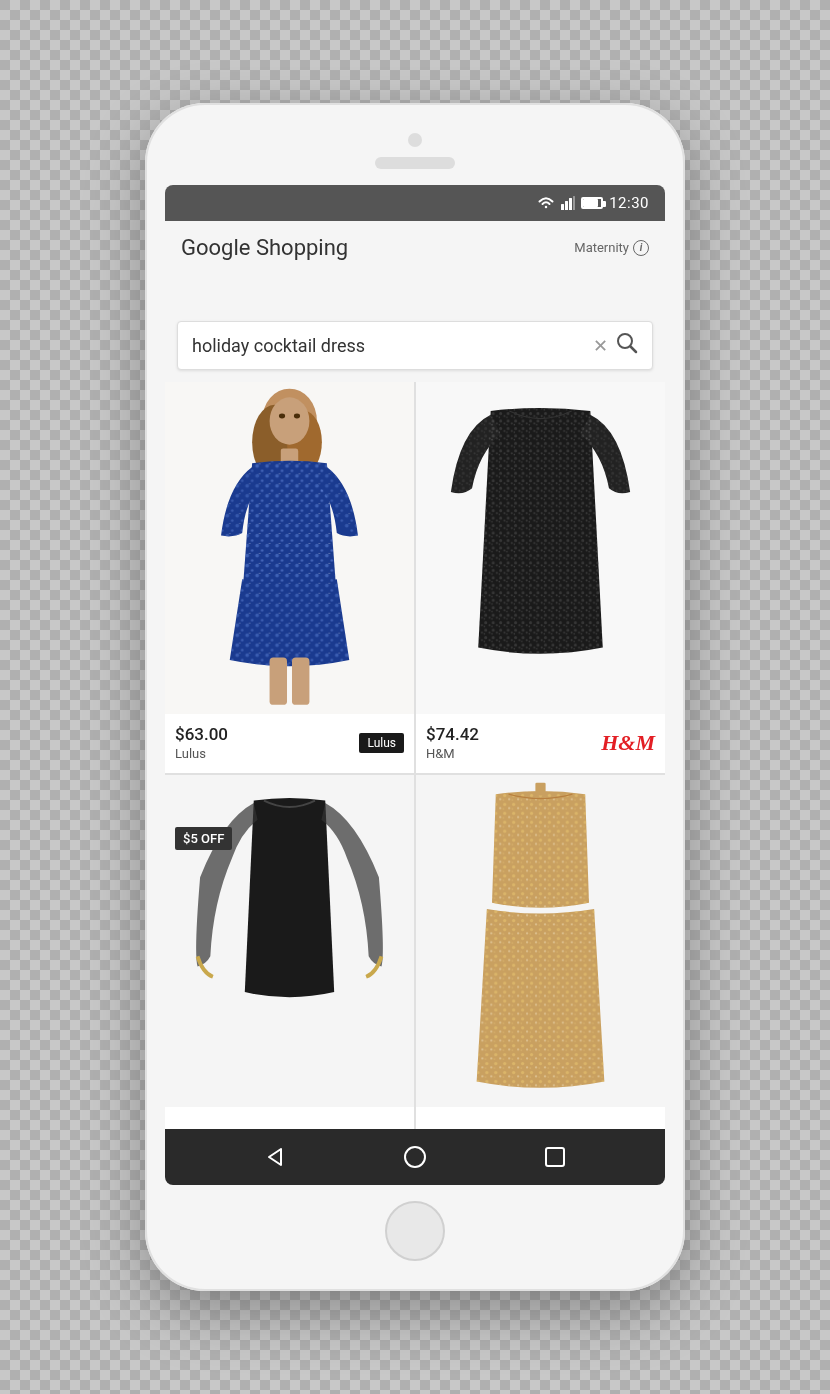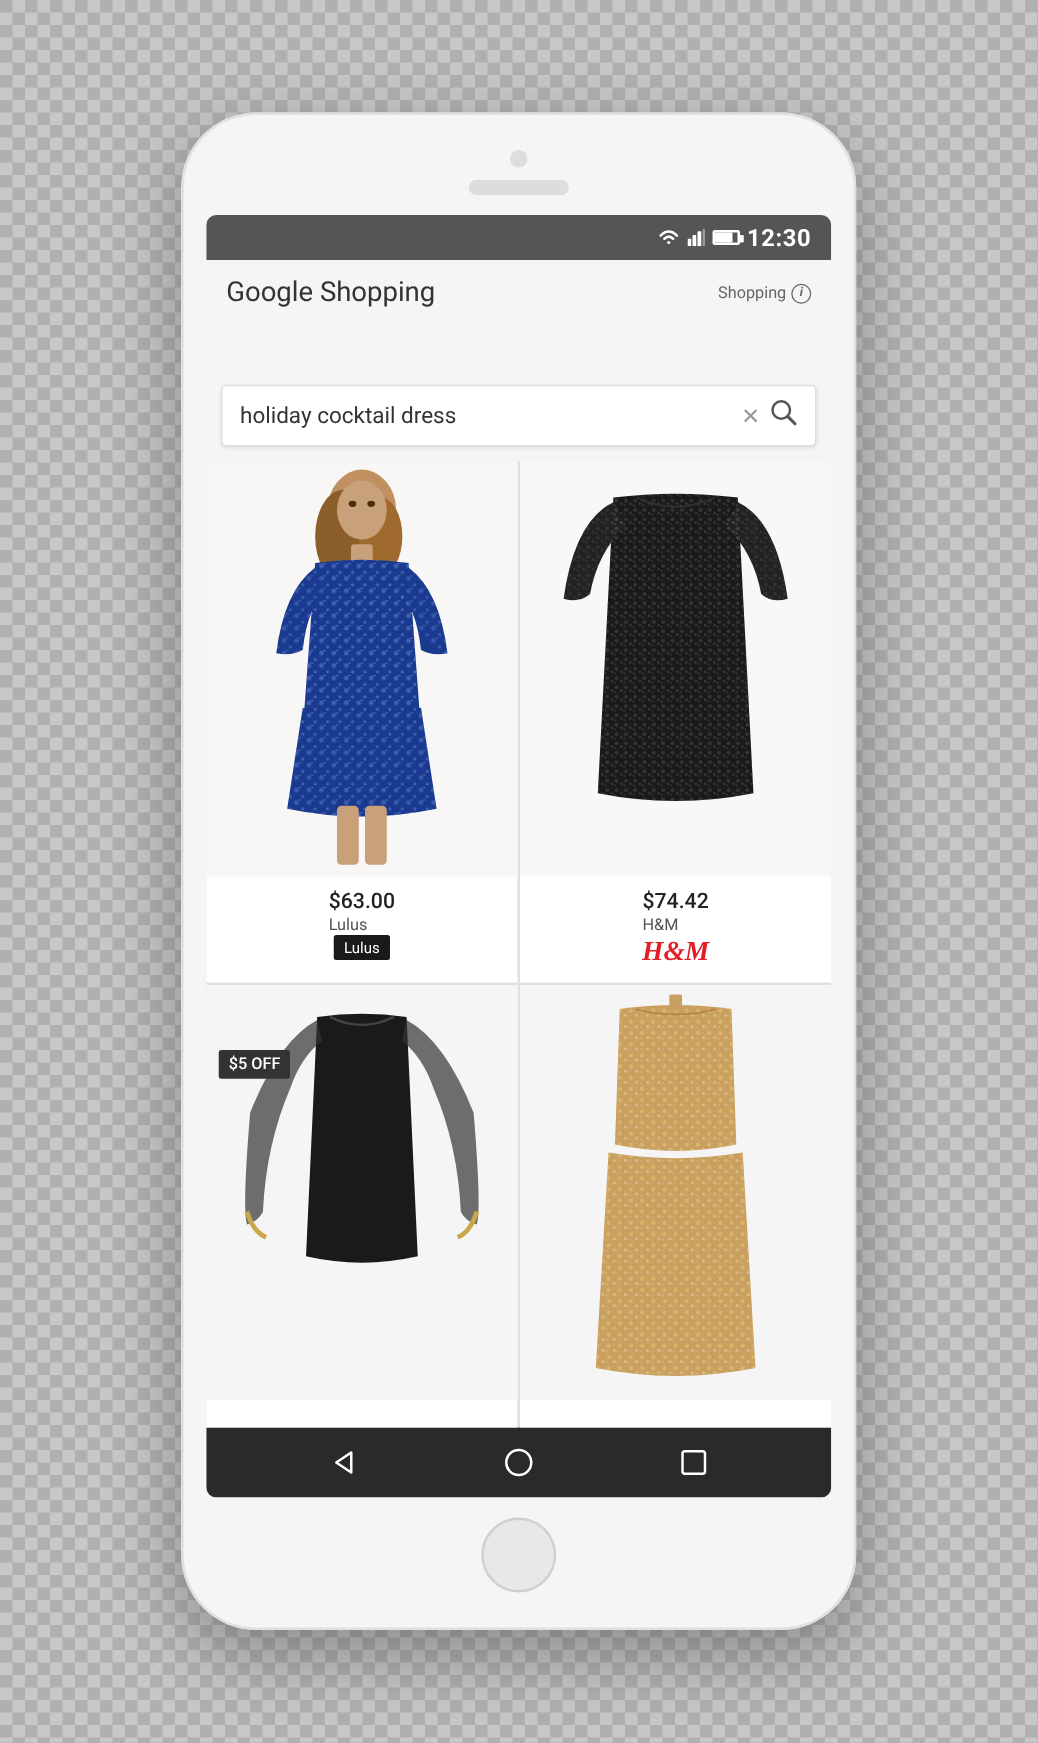--- a/index.html
+++ b/index.html
@@ -84,22 +84,22 @@
       border-radius: 0 1px 1px 0;
     }
     .battery-fill {
       background: #fff;
       height: 100%;
       width: 80%;
       border-radius: 1px;
     }
     .time-text {
       color: #fff;
-      font-size: 19px;
-      font-weight: 700;
+      font-size: 15px;
+      font-weight: 400;
       letter-spacing: 0.5px;
     }
 
     
     .app-header {
       background: #f5f5f5;
       padding: 14px 16px 10px;
       display: flex;
       align-items: center;
       justify-content: space-between;
@@ -208,21 +208,20 @@
       align-items: center;
       justify-content: center;
       position: relative;
     }
 
     .product-info {
       padding: 10px 10px 12px;
       display: flex;
       align-items: center;
       justify-content: space-between;
-      flex-direction: column;
     }
     .product-price {
       font-size: 17px;
       font-weight: 500;
       color: #222;
     }
     .product-seller {
       font-size: 13px;
       color: #555;
       margin-top: 2px;
@@ -311,21 +310,21 @@
         <div class="battery-icon">
           <div class="battery-fill"></div>
         </div>
         <span class="time-text">12:30</span>
       </div>
     </div>
 
     <div class="app-header">
       <span class="app-title">Google Shopping</span>
       <div class="sponsored-badge">
-        <span>Shopping</span>
+        <span>Maternity</span>
         <div class="info-icon">i</div>
       </div>
     </div>
 
     <div class="search-container">
       <div class="search-bar">
         <span class="search-text">holiday cocktail dress</span>
         <span class="clear-icon">✕</span>
         <span class="search-icon-btn">
           <svg width="22" height="22" viewBox="0 0 22 22">

